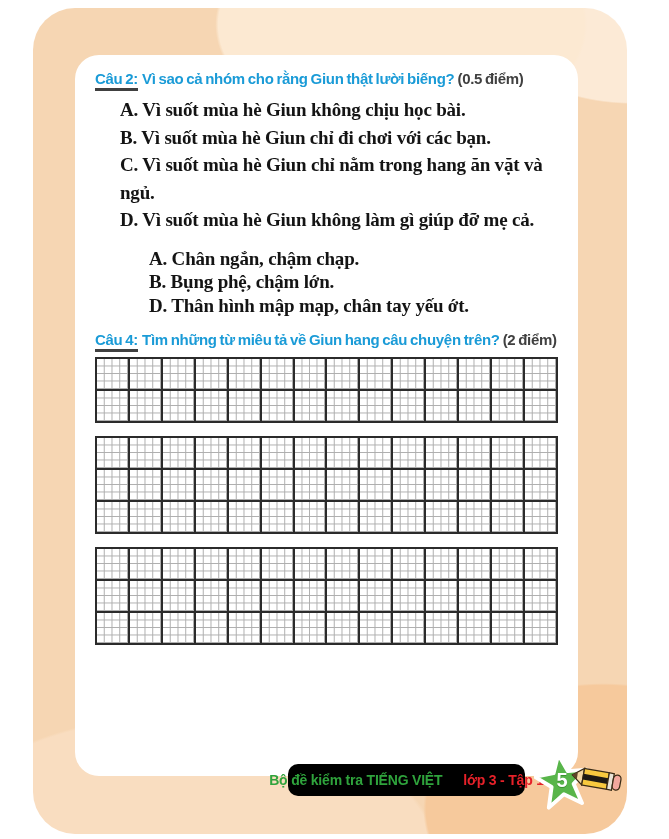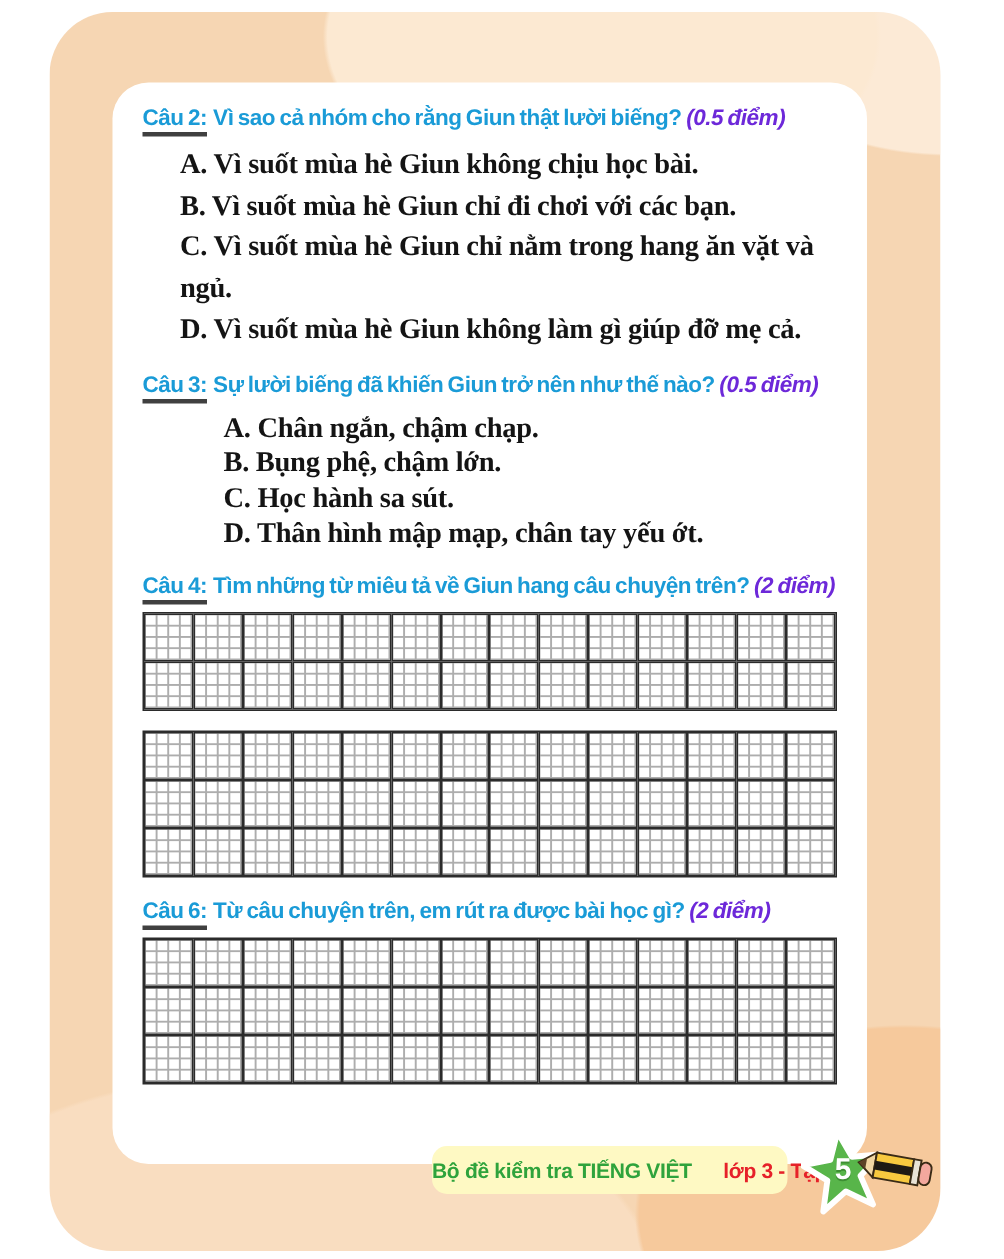--- a/index.html
+++ b/index.html
@@ -32,21 +32,21 @@
     letter-spacing: -0.3px; word-spacing: -1px;
     line-height: 20px; margin-bottom: 7px; white-space: nowrap;
   }
   .q-heading.wrap {
     white-space: normal; padding-left: 52px; text-indent: -52px; line-height: 21px;
   }
   .q-label {
     color: #1a9bd7; border-bottom: 3px solid #404040; padding-bottom: 1px;
     margin-right: 4px;
   }
-  .q-points { color: #6d28d9; font-style: italic; margin-left: 3px; }
+  .q-points { color: #404040; margin-left: 3px; }
   .options { list-style: none; margin: 0 0 13px 0; padding-left: 25px; }
   .options li {
     font-family: "Liberation Serif", serif; font-weight: bold;
     font-size: 19px; color: #141414; letter-spacing: -0.2px;
   }
   .options.roomy li { line-height: 27.5px; }
   .options.tight li { line-height: 23.5px; margin-left: 29px; }
   .q-section { margin-bottom: 13px; }
   
   .grid { border: 1px solid #2b2b2b; margin-top: 2px; }
@@ -55,22 +55,22 @@
     flex: 1; border: 1px solid #2b2b2b;
     background-image:
       linear-gradient(#adadad 1px, rgba(0,0,0,0) 1px),
       linear-gradient(90deg, #adadad 1px, rgba(0,0,0,0) 1px);
     background-size: 25% 25%;
     background-position: -1px -1px;
   }
   
   .footer-pill {
     position: absolute; left: 288px; top: 764px; width: 237px; height: 32px;
-    background: #fef9c3; border-radius: 10px; z-index: 3;
-    display: flex; align-items: center; justify-content: flex-start; gap: 5px;
+    background: #000000; border-radius: 10px; z-index: 3;
+    display: flex; align-items: center; justify-content: center; gap: 5px;
     font-size: 14px; font-weight: bold; letter-spacing: -0.2px; white-space: nowrap;
   }
   .f-green { color: #2fa33c; }
   .f-red   { color: #e62129; margin-left: 16px; }
   .star-badge {
     position: absolute; left: 534px; top: 752px; width: 56px; height: 58px; z-index: 4;
   }
   .star-badge .num {
     position: absolute; left: 0; right: 0; top: 17px; text-align: center;
     color: #ffffff; font-size: 20px; font-weight: bold;
@@ -90,25 +90,23 @@
       <h3 class="q-heading"><span class="q-label">Câu 2:</span><span class="q-text">Vì sao cả nhóm cho rằng Giun thật lười biếng?</span><span class="q-points">(0.5 điểm)</span></h3>
       <ul class="options roomy">
         <li>A. Vì suốt mùa hè Giun không chịu học bài.</li>
         <li>B. Vì suốt mùa hè Giun chỉ đi chơi với các bạn.</li>
         <li>C. Vì suốt mùa hè Giun chỉ nằm trong hang ăn vặt và ngủ.</li>
         <li>D. Vì suốt mùa hè Giun không làm gì giúp đỡ mẹ cả.</li>
       </ul>
     </section>
 
     <section class="q-section">
-      <h3 class="q-heading"><span class="q-label">Câu 3:</span><span class="q-text">Sự lười biếng đã khiến Giun trở nên như thế nào?</span><span class="q-points">(0.5 điểm)</span></h3>
       <ul class="options tight">
         <li>A. Chân ngắn, chậm chạp.</li>
         <li>B. Bụng phệ, chậm lớn.</li>
-        <li>C. Học hành sa sút.</li>
         <li>D. Thân hình mập mạp, chân tay yếu ớt.</li>
       </ul>
     </section>
 
     <section class="q-section">
       <h3 class="q-heading"><span class="q-label">Câu 4:</span><span class="q-text">Tìm những từ miêu tả về Giun hang câu chuyện trên?</span><span class="q-points">(2 điểm)</span></h3>
       <div class="grid">
           <div class="grid-row">
             <div class="grid-cell"></div>
             <div class="grid-cell"></div>
@@ -191,21 +189,20 @@
             <div class="grid-cell"></div>
             <div class="grid-cell"></div>
             <div class="grid-cell"></div>
             <div class="grid-cell"></div>
             <div class="grid-cell"></div>
           </div>
         </div>
     </section>
 
     <section class="q-section">
-      <h3 class="q-heading"><span class="q-label">Câu 6:</span><span class="q-text">Từ câu chuyện trên, em rút ra được bài học gì?</span><span class="q-points">(2 điểm)</span></h3>
       <div class="grid">
           <div class="grid-row">
             <div class="grid-cell"></div>
             <div class="grid-cell"></div>
             <div class="grid-cell"></div>
             <div class="grid-cell"></div>
             <div class="grid-cell"></div>
             <div class="grid-cell"></div>
             <div class="grid-cell"></div>
             <div class="grid-cell"></div>

